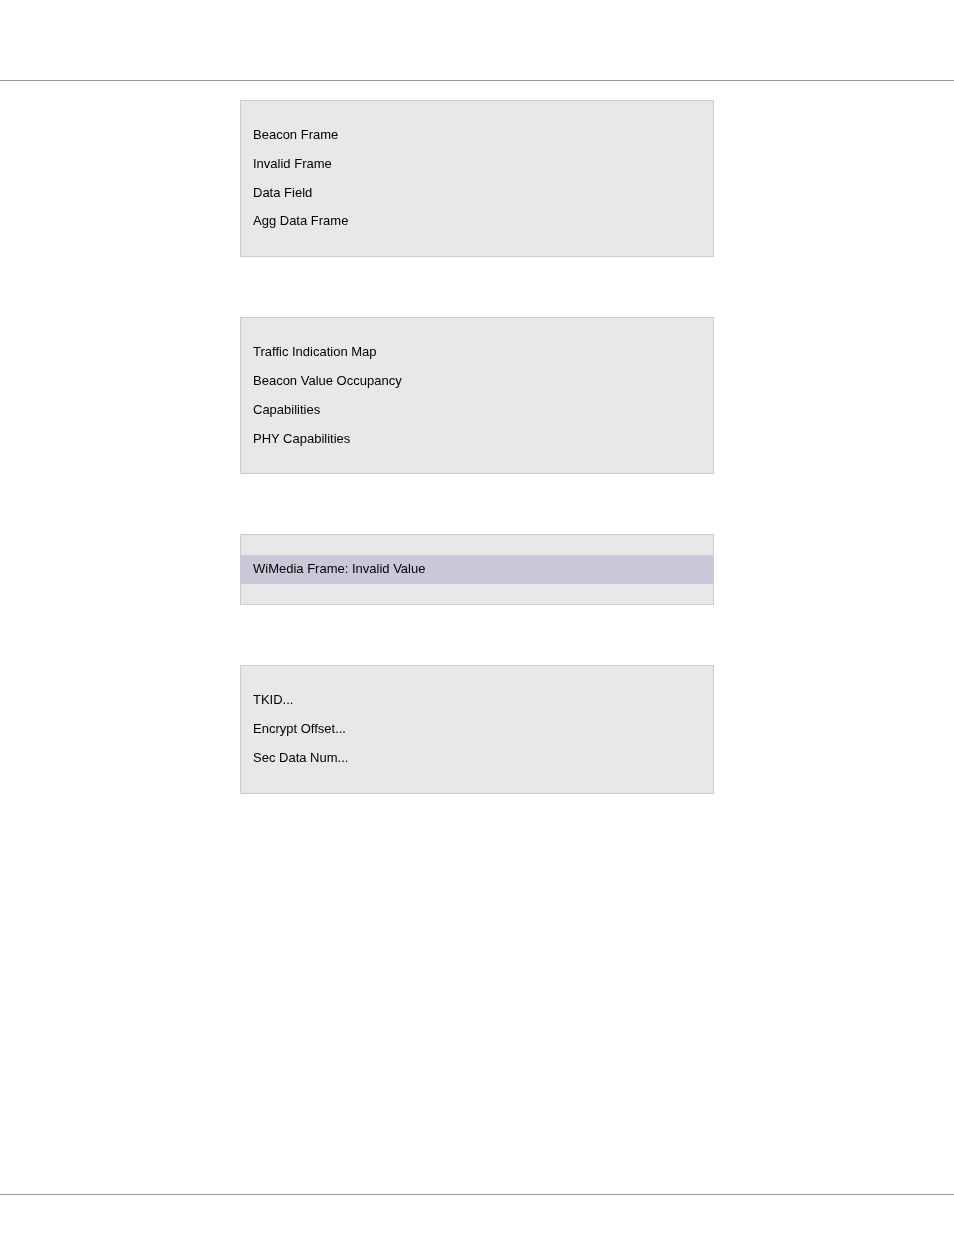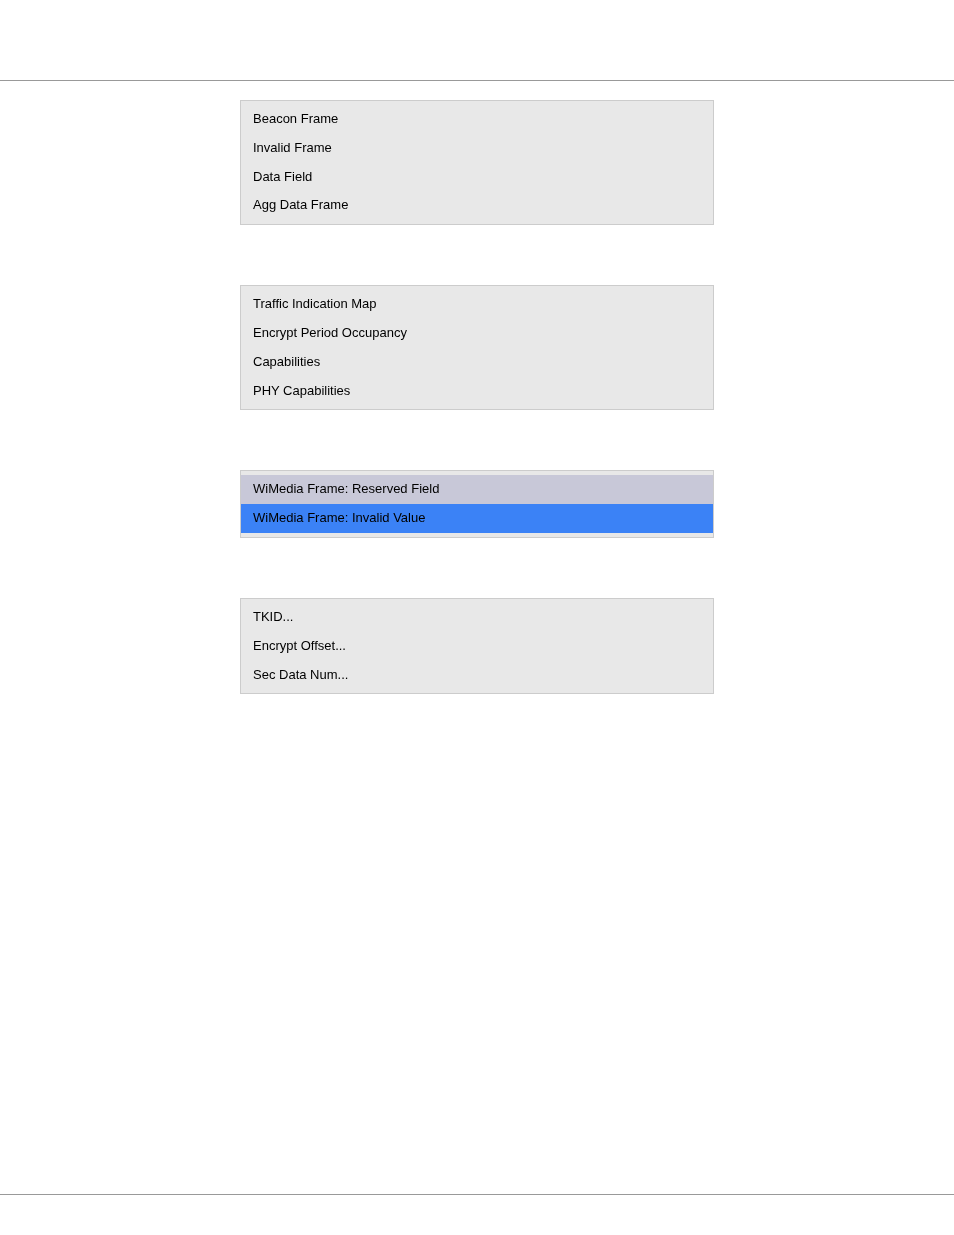--- a/index.html
+++ b/index.html
@@ -40,21 +40,21 @@
       position: absolute;
       top: 100px;
       left: 240px;
       right: 240px;
     }
 
     .list-group {
       background-color: #e8e8e8;
       border: 1px solid #cccccc;
       margin-bottom: 60px;
-      padding: 4px 0;
+      padding: 20px 0;
     }
 
     .list-item {
       padding: 4px 12px;
       font-size: 13px;
       color: #000000;
       background-color: #e8e8e8;
       line-height: 1.6;
     }
 
@@ -76,27 +76,26 @@
 
   <div class="list-group">
     <div class="list-item">Beacon Frame</div>
     <div class="list-item">Invalid Frame</div>
     <div class="list-item">Data Field</div>
     <div class="list-item">Agg Data Frame</div>
   </div>
 
   <div class="list-group">
     <div class="list-item">Traffic Indication Map</div>
-    <div class="list-item">Encrypt Period Occupancy</div>
+    <div class="list-item">Beacon Value Occupancy</div>
     <div class="list-item">Capabilities</div>
     <div class="list-item">PHY Capabilities</div>
   </div>
 
   <div class="list-group list-group-highlighted">
-    <div class="list-item">WiMedia Frame: Reserved Field</div>
     <div class="list-item">WiMedia Frame: Invalid Value</div>
   </div>
 
   <div class="list-group">
     <div class="list-item">TKID...</div>
     <div class="list-item">Encrypt Offset...</div>
     <div class="list-item">Sec Data Num...</div>
   </div>
 
 </div>

